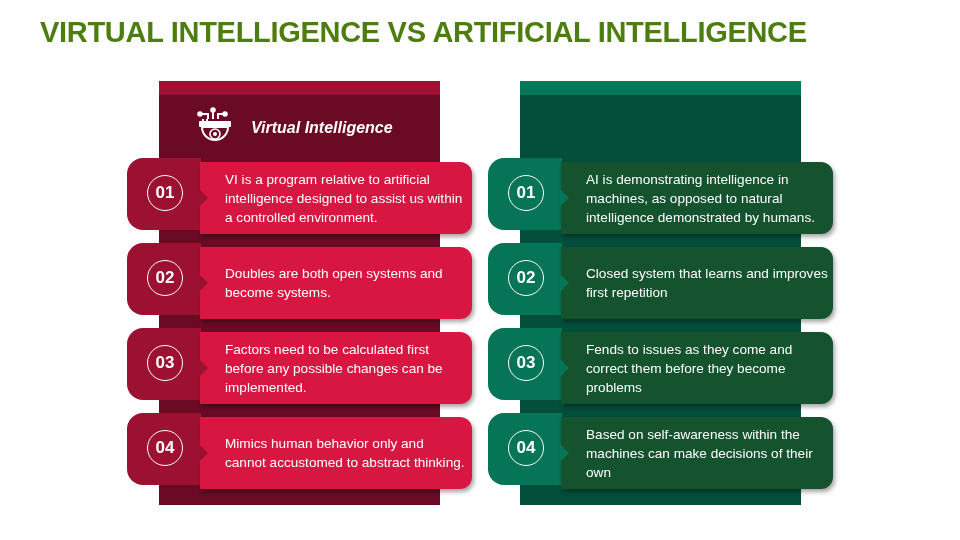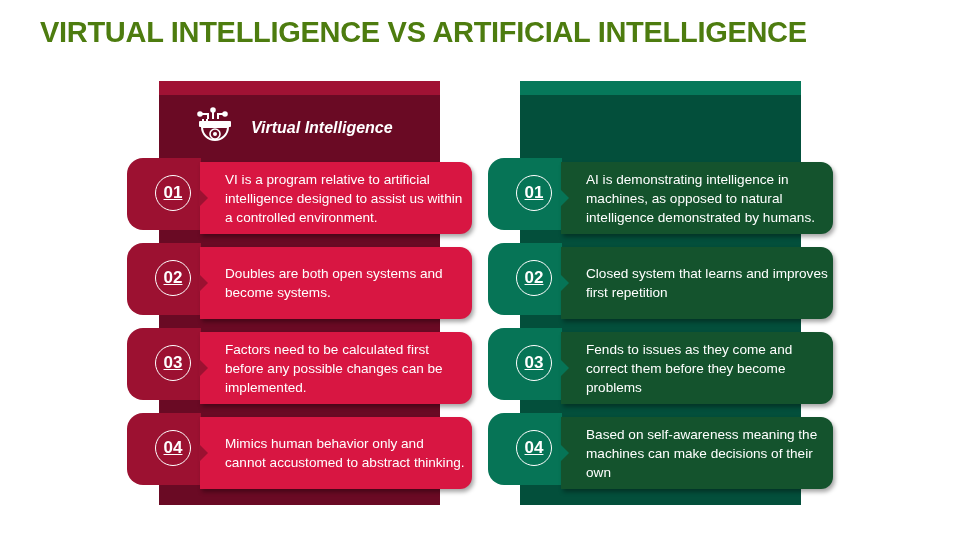--- a/index.html
+++ b/index.html
@@ -16,23 +16,23 @@
   .col-vi .body { background:#6a0a24; }
   .col-ai .strip { background:#06785a; }
   .col-ai .body { background:#034f3b; }
   .head { position:absolute; top:22px; left:34px; height:50px; display:flex; align-items:center; gap:12px;font-style:italic; }
   .head-label { color:#fff; font-weight:bold; font-size:16px; white-space:nowrap; }
   .icon { width:46px; height:46px; display:block; }
   .row { position:absolute; height:70px; }
   .num-box { position:absolute; left:0; top:-2px; width:74px; height:72px; border-radius:16px 0 0 16px; }
   .col-vi-row .num-box { background:#9c1131; }
   .col-ai-row .num-box { background:#067456; }
-  .num-circle { position:absolute; left:28px; top:17px; width:34px; height:34px; border:1.6px solid #fff;
+  .num-circle { position:absolute; left:20px; top:17px; width:34px; height:34px; border:1.6px solid #fff;
                 border-radius:50%; color:#fff; font-weight:bold; font-size:17px; display:flex;
-                align-items:center; justify-content:center;text-decoration:underline; }
+                align-items:center; justify-content:center; }
   .txt-box { position:absolute; left:73px; top:2px; width:272px; height:72px; border-radius:0 12px 12px 0;
              box-shadow:2px 3px 4px rgba(0,0,0,0.35); }
   .col-vi-row .txt-box { background:#d81642; }
   .col-ai-row .txt-box { background:#14532d; }
   .txt-box::before { content:""; position:absolute; left:-1px; top:27px; width:0; height:0;
                      border-top:9px solid transparent; border-bottom:9px solid transparent; }
   .col-vi-row .txt-box::before { border-left:9px solid #9c1131; }
   .col-ai-row .txt-box::before { border-left:9px solid #067456; }
   .txt { position:absolute; left:25px; top:0; right:4px; bottom:0; display:flex; align-items:center;
          color:#fff; font-size:13.6px; line-height:19px; }
@@ -126,15 +126,15 @@
     </div>
   <div class="txt-box">
       <div class="txt">Fends to issues as they come and correct them before they become problems</div>
     </div>
 </div>
 <div class="row col-ai-row" style="left:488px; top:415px;">
   <div class="num-box">
       <div class="num-circle">04</div>
     </div>
   <div class="txt-box">
-      <div class="txt">Based on self-awareness meaning the machines can make decisions of their own</div>
+      <div class="txt">Based on self-awareness within the machines can make decisions of their own</div>
     </div>
 </div>
 
 </body></html>

